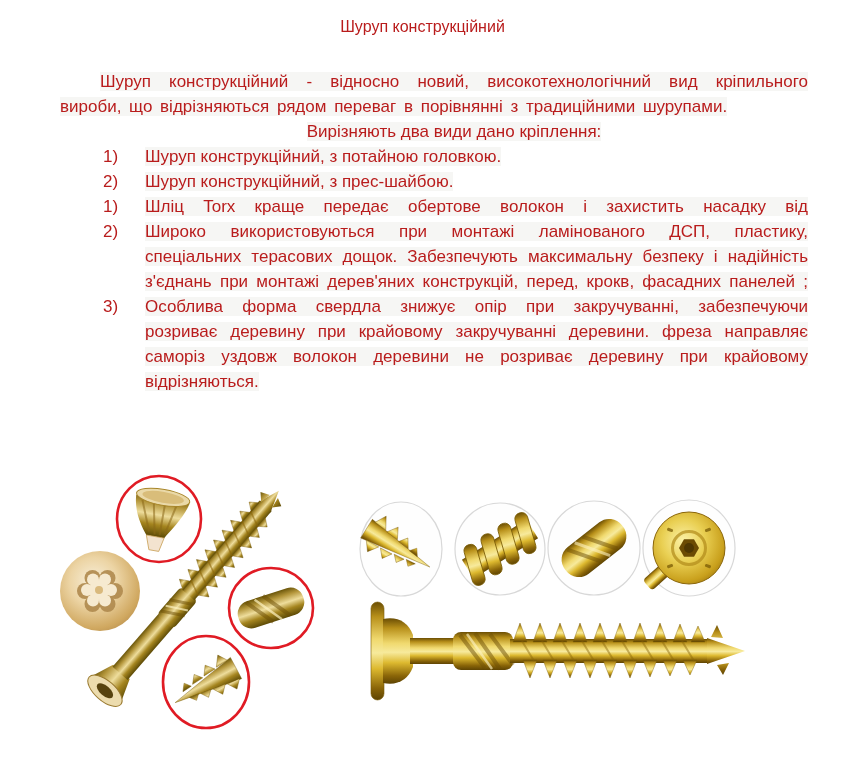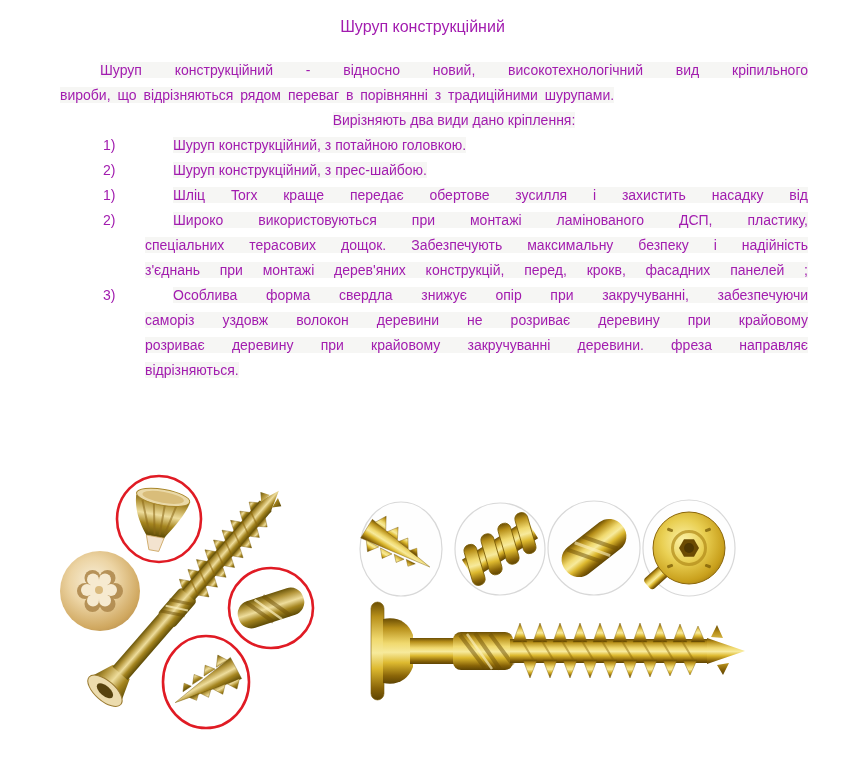--- a/index.html
+++ b/index.html
@@ -1,28 +1,28 @@
 <!DOCTYPE html>
 <html><head>
 <meta charset="utf-8">
 <style>
   html,body{margin:0;padding:0;background:#ffffff;}
   .page{position:relative;width:845px;height:770px;background:#fff;overflow:hidden;
-        font-family:"Liberation Sans",sans-serif;color:#a21caf;}
+        font-family:"Liberation Sans",sans-serif;color:#b91c1c;}
   .title{position:absolute;top:14px;left:0;width:845px;height:26px;line-height:26px;
          text-align:center;font-size:16px;}
-  .docbody{position:absolute;left:60px;top:58px;width:748px;font-size:14px;}
+  .docbody{position:absolute;left:60px;top:69px;width:748px;font-size:17px;}
   .line{height:25px;line-height:25px;overflow:hidden;}
   .j{text-align:justify;text-align-last:justify;}
   .ti{text-indent:40px;}
   .ind{padding-left:40px;text-align:center;}
   .ws{word-spacing:3px;}
   .item{display:flex;}
   .num{flex:0 0 42px;margin-left:43px;}
-  .itext{flex:1;margin-left:28px;}
+  .itext{flex:1;}
   .cont{padding-left:85px;}
   .sh{background:#f6f6f4;}
   .fig{position:absolute;}
   svg{display:block;}
 </style>
 </head>
 <body>
 
 <div class="page">
 
@@ -39,36 +39,36 @@
       <div class="itext"><span class="sh">Шуруп конструкційний, з потайною головкою.</span></div>
     </div>
     <div class="line item">
       <span class="num">2)</span>
       <div class="itext"><span class="sh">Шуруп конструкційний, з прес-шайбою.</span></div>
     </div>
 
 
     <div class="line item">
       <span class="num">1)</span>
-      <div class="itext j"><span class="sh">Шліц  Torx  краще  передає  обертове  зусилля  і  захистить  насадку  від</span></div>
+      <div class="itext j"><span class="sh">Шліц  Torx  краще  передає  обертове  волокон  і  захистить  насадку  від</span></div>
     </div>
 
     <div class="line item">
       <span class="num">2)</span>
       <div class="itext j"><span class="sh">Широко  використовуються  при  монтажі  ламінованого  ДСП,  пластику,</span></div>
     </div>
     <div class="line cont j"><span class="sh">спеціальних терасових дощок. Забезпечують максимальну безпеку і надійність</span></div>
     <div class="line cont j"><span class="sh">з'єднань при монтажі дерев'яних конструкцій, перед, крокв, фасадних панелей ;</span></div>
 
     <div class="line item">
       <span class="num">3)</span>
       <div class="itext j"><span class="sh">Особлива  форма  свердла  знижує  опір  при  закручуванні,  забезпечуючи</span></div>
     </div>
+    <div class="line cont j"><span class="sh">розриває  деревину  при  крайовому  закручуванні  деревини.  фреза  направляє</span></div>
     <div class="line cont j"><span class="sh">саморіз  уздовж  волокон  деревини  не  розриває  деревину  при  крайовому</span></div>
-    <div class="line cont j"><span class="sh">розриває  деревину  при  крайовому  закручуванні  деревини.  фреза  направляє</span></div>
     <div class="line cont"><span class="sh">відрізняються.</span></div>
   </div>
 
   <div class="fig" style="left:30px;top:465px;">
     <svg width="330" height="300" viewBox="0 0 330 300">
       <defs>
         <linearGradient id="bV" x1="0" y1="0" x2="0" y2="1">
           <stop offset="0" stop-color="#6a5509"></stop>
             <stop offset=".22" stop-color="#b3953a"></stop>
           <stop offset=".48" stop-color="#eedd9c"></stop>

